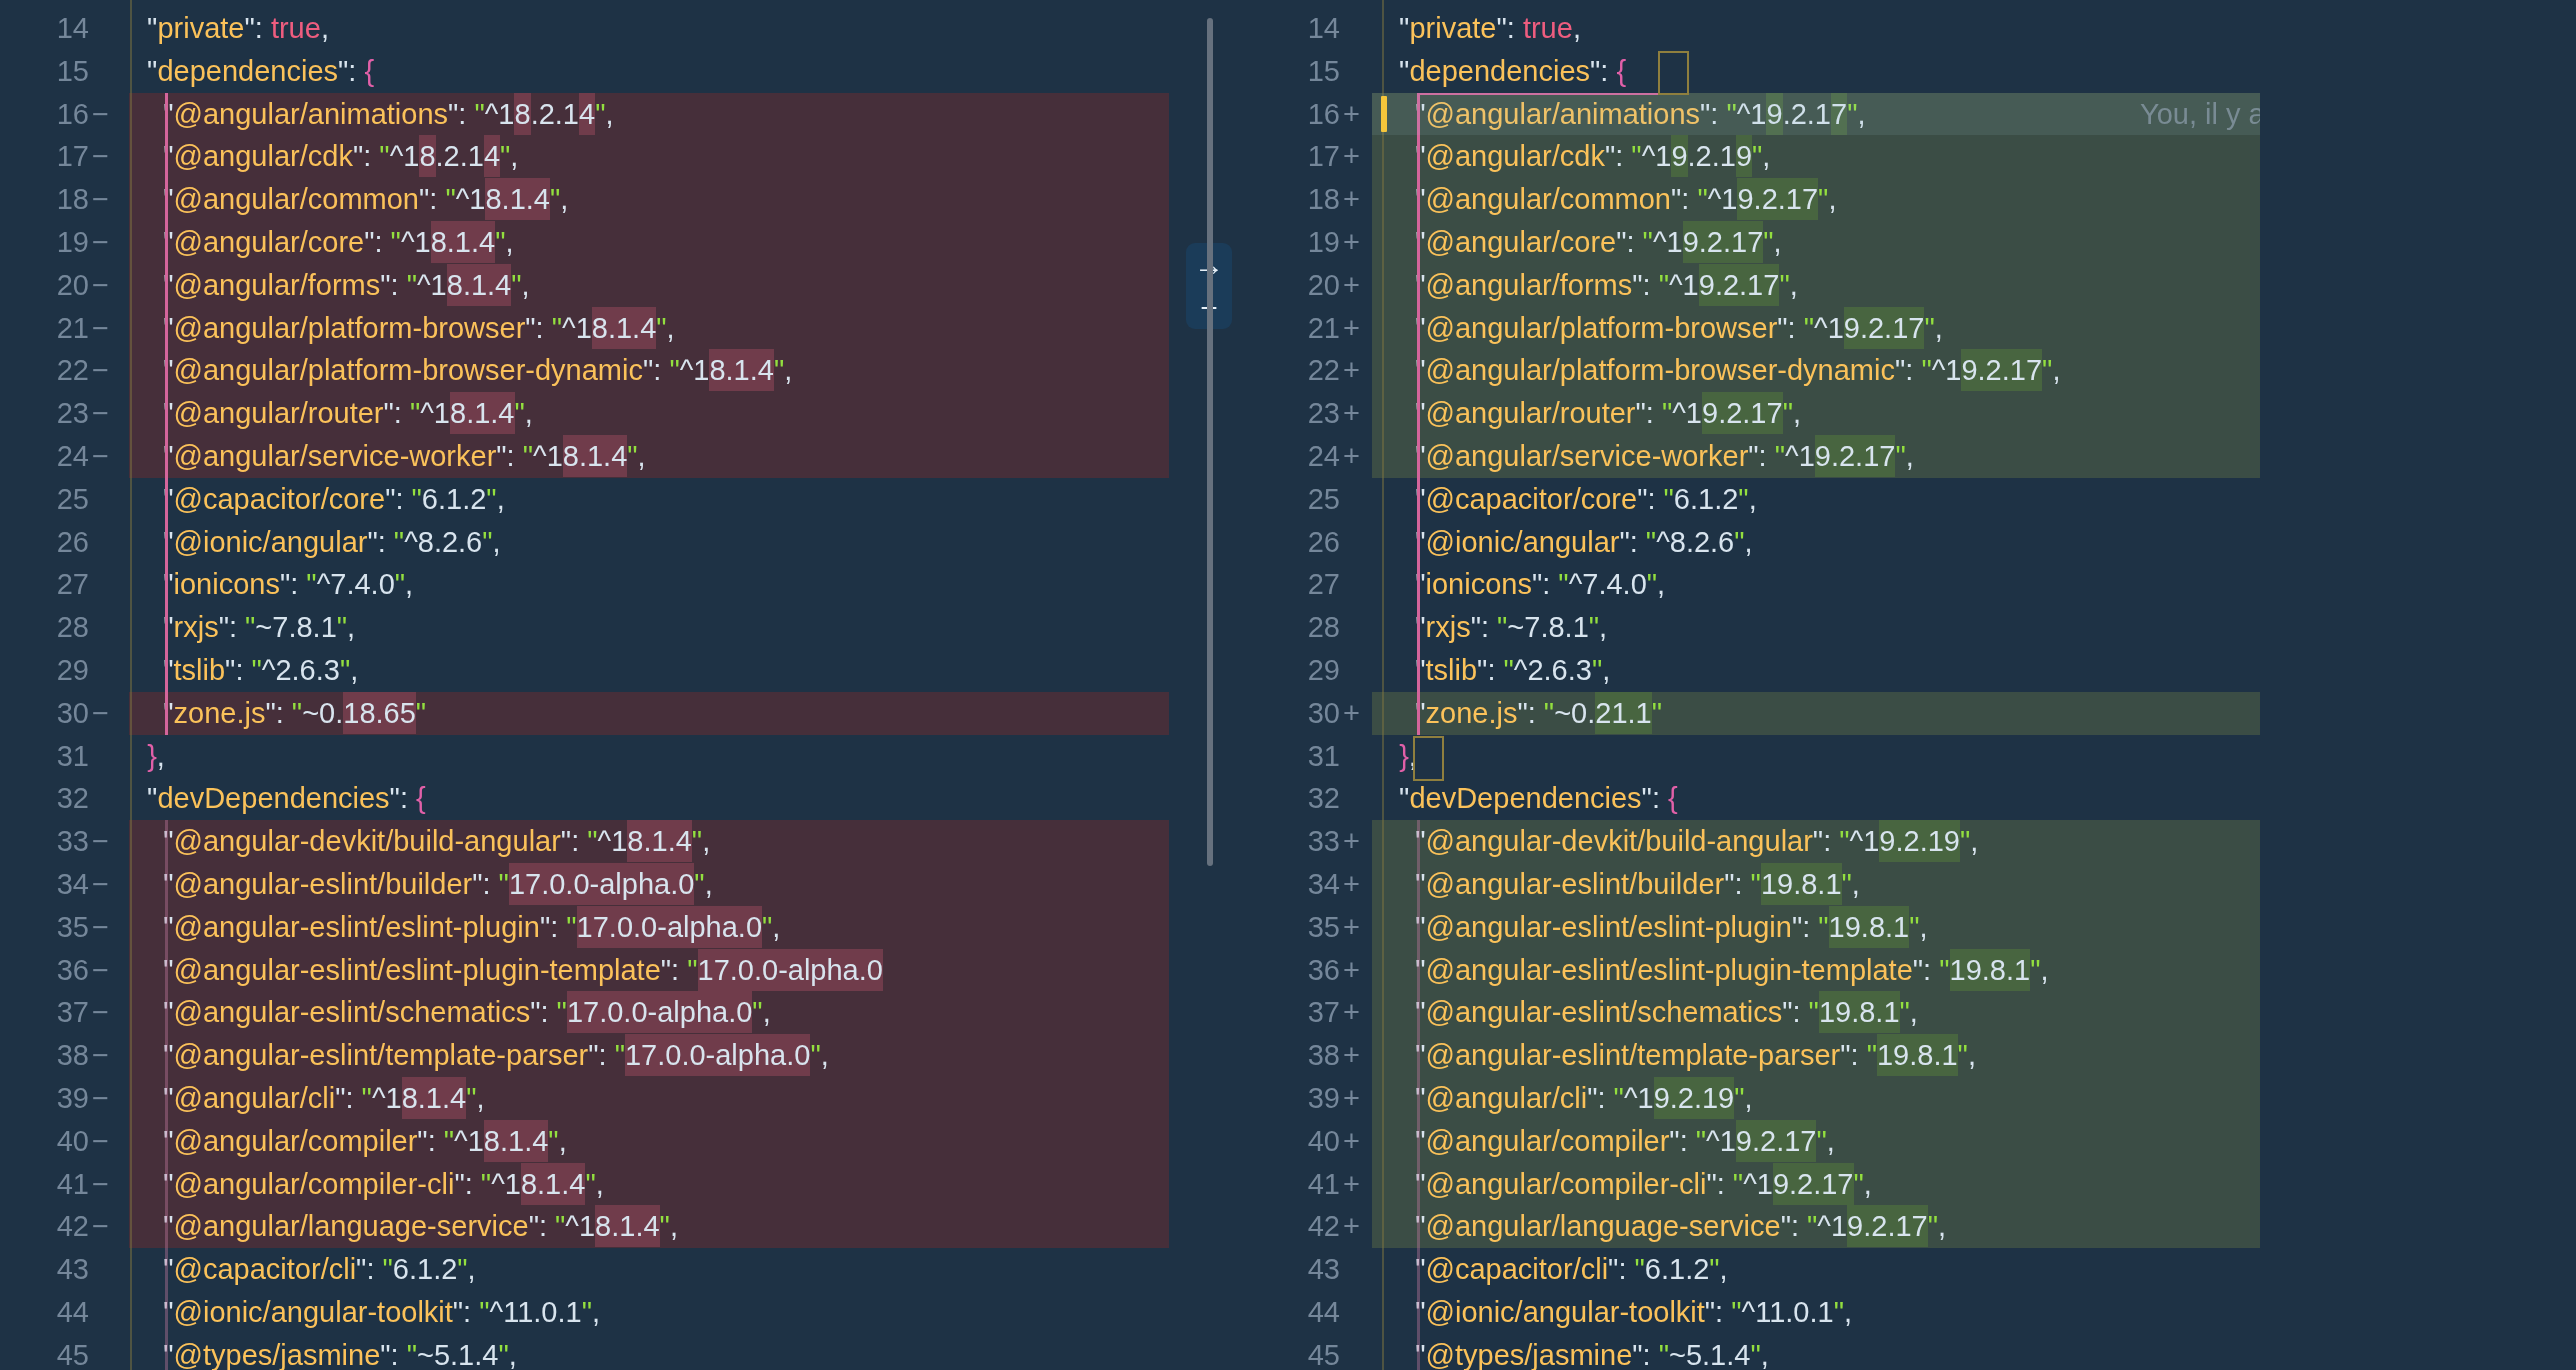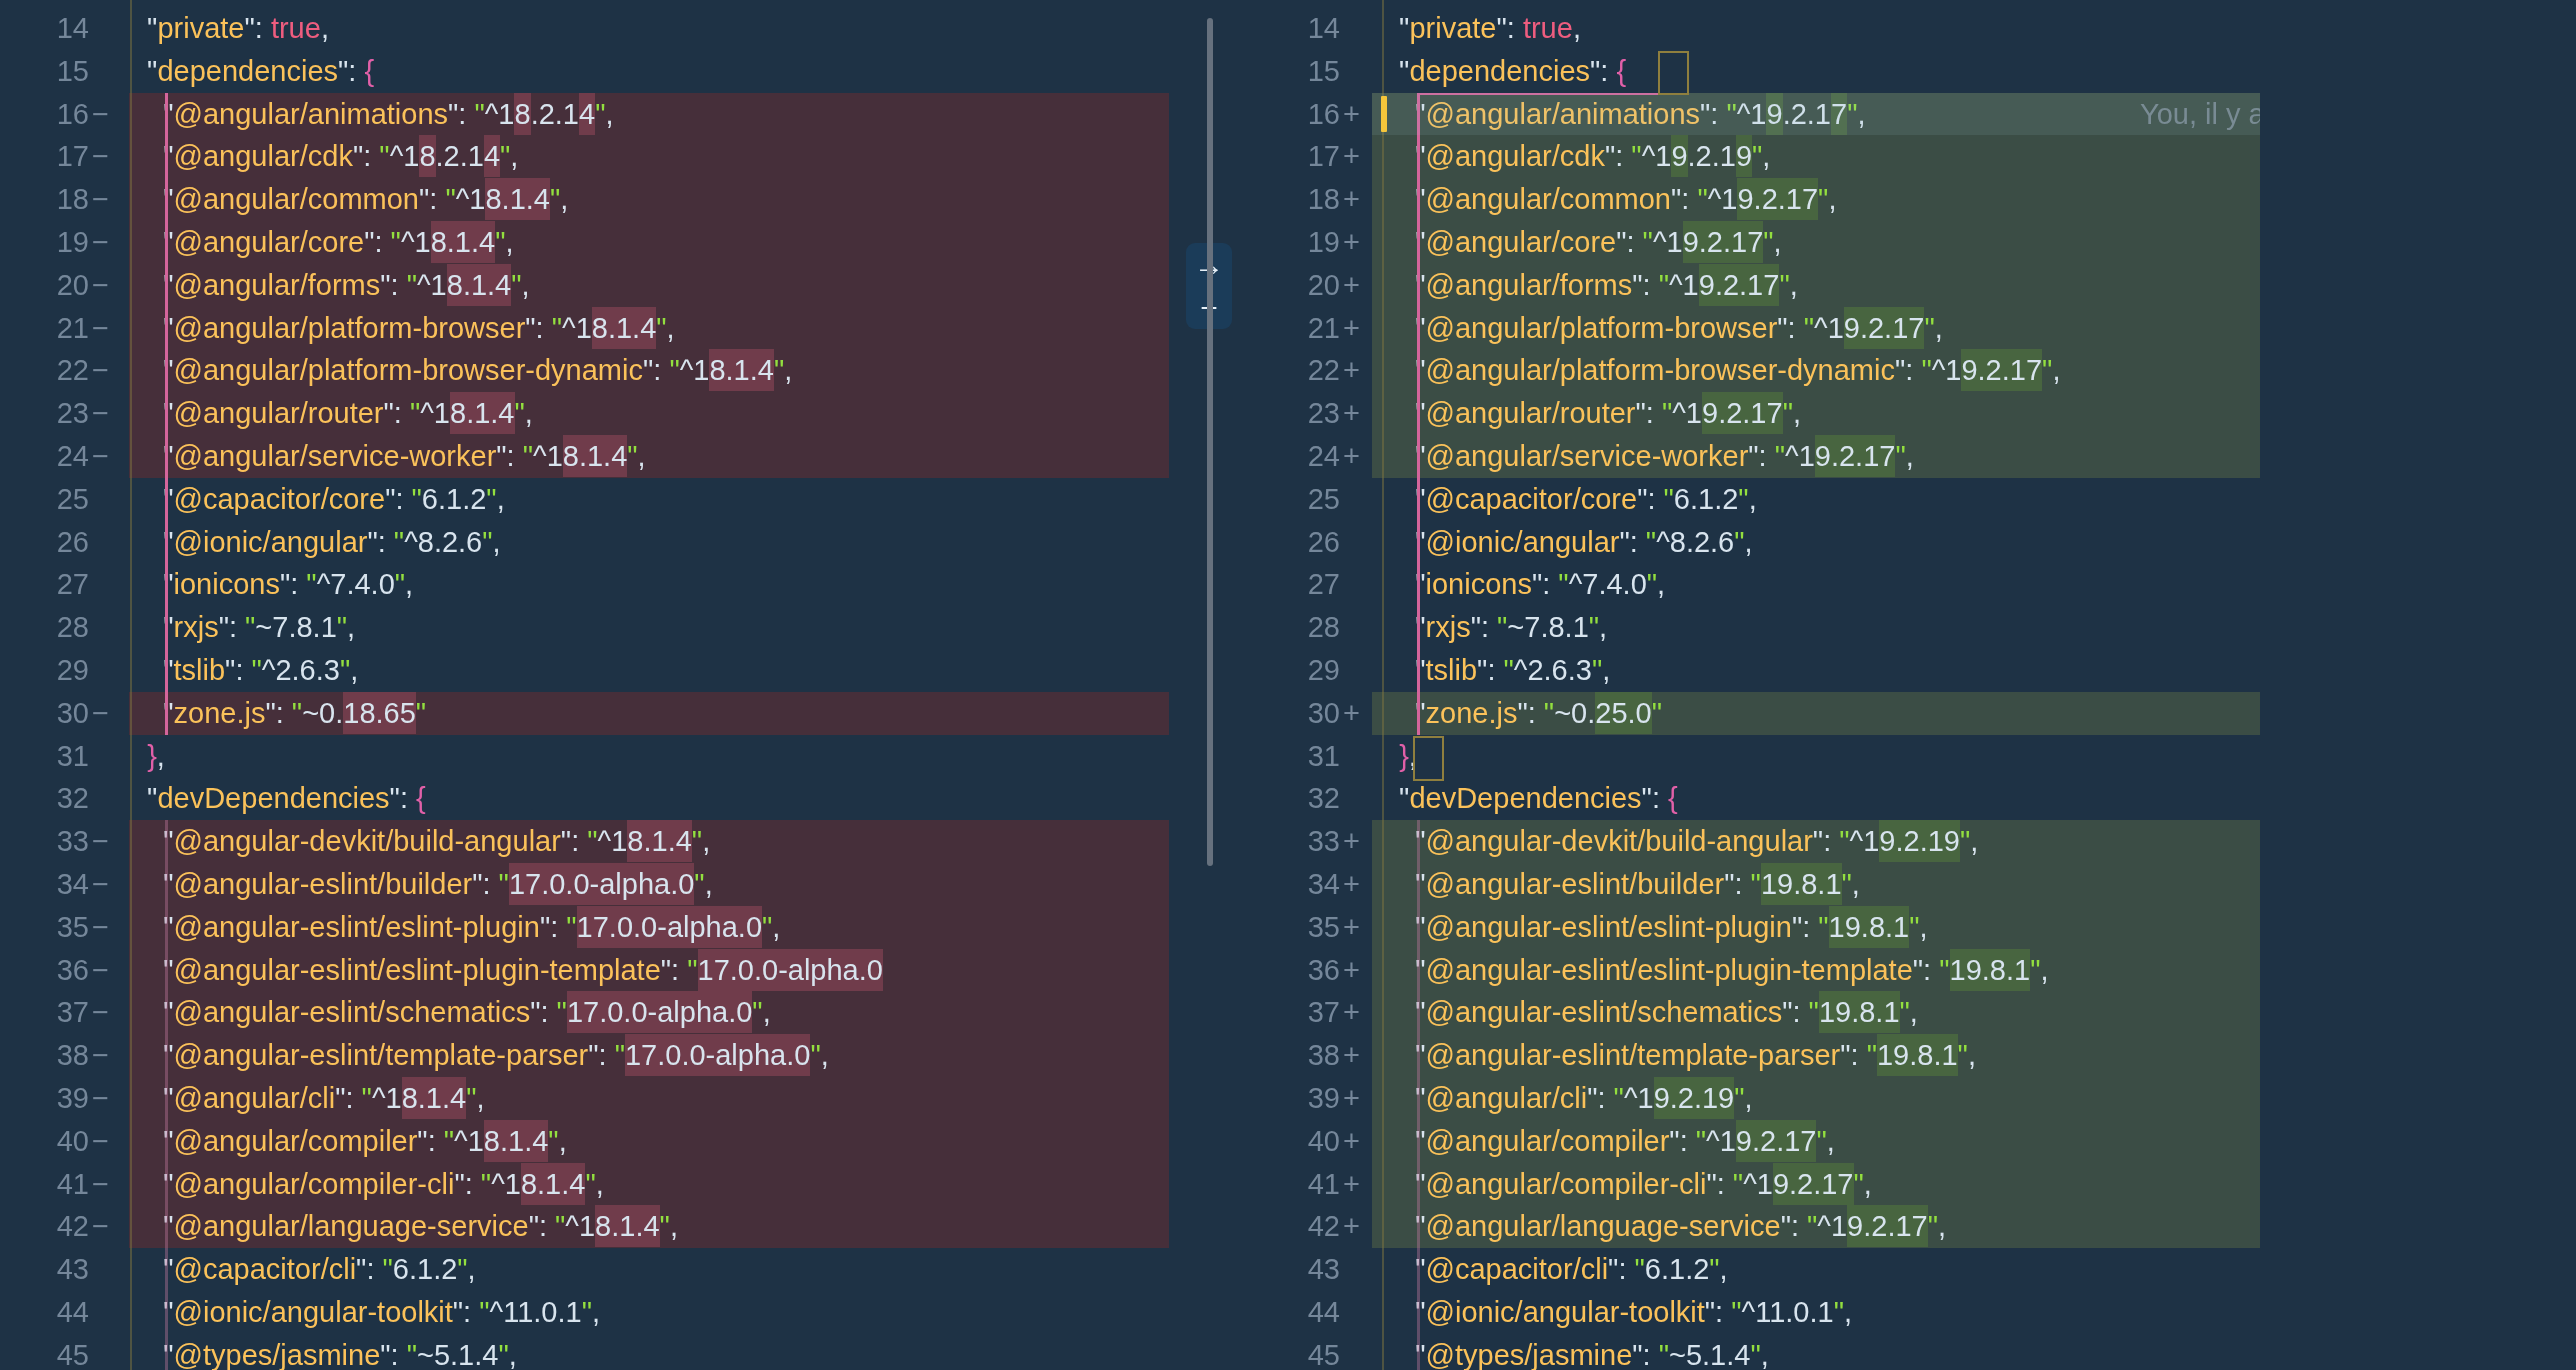--- a/index.html
+++ b/index.html
@@ -107,21 +107,21 @@
       <div class="row codeL" style="top: 606.2px; height: 42.8px; line-height: 42.8px;"><span class="c-w">    "</span><span class="c-k">rxjs</span><span class="c-w">": </span><span class="c-q">"</span><span class="c-w">~7.8.1</span><span class="c-q">"</span><span class="c-w">,</span></div>
       <div class="row gut gutR" style="top: 606.2px; height: 42.8px; line-height: 42.8px; left: 1232px; width: 138px;"><span class="num">28</span><span class="sign"></span></div>
       <div class="row codeR" style="top: 606.2px; height: 42.8px; line-height: 42.8px;"><span class="c-w">    "</span><span class="c-k">rxjs</span><span class="c-w">": </span><span class="c-q">"</span><span class="c-w">~7.8.1</span><span class="c-q">"</span><span class="c-w">,</span></div>
       <div class="row gut gutL" style="top: 649px; height: 42.8px; line-height: 42.8px; left: 0px; width: 125px;"><span class="num">29</span><span class="sign"></span></div>
       <div class="row codeL" style="top: 649px; height: 42.8px; line-height: 42.8px;"><span class="c-w">    "</span><span class="c-k">tslib</span><span class="c-w">": </span><span class="c-q">"</span><span class="c-w">^2.6.3</span><span class="c-q">"</span><span class="c-w">,</span></div>
       <div class="row gut gutR" style="top: 649px; height: 42.8px; line-height: 42.8px; left: 1232px; width: 138px;"><span class="num">29</span><span class="sign"></span></div>
       <div class="row codeR" style="top: 649px; height: 42.8px; line-height: 42.8px;"><span class="c-w">    "</span><span class="c-k">tslib</span><span class="c-w">": </span><span class="c-q">"</span><span class="c-w">^2.6.3</span><span class="c-q">"</span><span class="c-w">,</span></div>
       <div class="row gut gutL" style="top: 691.8px; height: 42.8px; line-height: 42.8px; left: 0px; width: 125px;"><span class="num">30</span><span class="sign">−</span></div>
       <div class="row codeL bg-del" style="top: 691.8px; height: 42.8px; line-height: 42.8px;"><span class="c-w">    "</span><span class="c-k">zone.js</span><span class="c-w">": </span><span class="c-q">"</span><span class="c-w">~0.</span><span class="c-w hl">18.65</span><span class="c-q">"</span></div>
       <div class="row gut gutR" style="top: 691.8px; height: 42.8px; line-height: 42.8px; left: 1232px; width: 138px;"><span class="num">30</span><span class="sign">+</span></div>
-      <div class="row codeR bg-add" style="top: 691.8px; height: 42.8px; line-height: 42.8px;"><span class="c-w">    "</span><span class="c-k">zone.js</span><span class="c-w">": </span><span class="c-q">"</span><span class="c-w">~0.</span><span class="c-w hl">25.0</span><span class="c-q">"</span></div>
+      <div class="row codeR bg-add" style="top: 691.8px; height: 42.8px; line-height: 42.8px;"><span class="c-w">    "</span><span class="c-k">zone.js</span><span class="c-w">": </span><span class="c-q">"</span><span class="c-w">~0.</span><span class="c-w hl">21.1</span><span class="c-q">"</span></div>
       <div class="row gut gutL" style="top: 734.6px; height: 42.8px; line-height: 42.8px; left: 0px; width: 125px;"><span class="num">31</span><span class="sign"></span></div>
       <div class="row codeL" style="top: 734.6px; height: 42.8px; line-height: 42.8px;"><span class="c-w">  </span><span class="c-b">}</span><span class="c-w">,</span></div>
       <div class="row gut gutR" style="top: 734.6px; height: 42.8px; line-height: 42.8px; left: 1232px; width: 138px;"><span class="num">31</span><span class="sign"></span></div>
       <div class="row codeR" style="top: 734.6px; height: 42.8px; line-height: 42.8px;"><span class="c-w">  </span><span class="c-b">}</span><span class="c-w">,</span></div>
       <div class="row gut gutL" style="top: 777.4px; height: 42.8px; line-height: 42.8px; left: 0px; width: 125px;"><span class="num">32</span><span class="sign"></span></div>
       <div class="row codeL" style="top: 777.4px; height: 42.8px; line-height: 42.8px;"><span class="c-w">  "</span><span class="c-k">devDependencies</span><span class="c-w">": </span><span class="c-b">{</span></div>
       <div class="row gut gutR" style="top: 777.4px; height: 42.8px; line-height: 42.8px; left: 1232px; width: 138px;"><span class="num">32</span><span class="sign"></span></div>
       <div class="row codeR" style="top: 777.4px; height: 42.8px; line-height: 42.8px;"><span class="c-w">  "</span><span class="c-k">devDependencies</span><span class="c-w">": </span><span class="c-b">{</span></div>
       <div class="row gut gutL" style="top: 820.2px; height: 42.8px; line-height: 42.8px; left: 0px; width: 125px;"><span class="num">33</span><span class="sign">−</span></div>
       <div class="row codeL bg-del" style="top: 820.2px; height: 42.8px; line-height: 42.8px;"><span class="c-w">    "</span><span class="c-k">@angular-devkit/build-angular</span><span class="c-w">": </span><span class="c-q">"</span><span class="c-w">^1</span><span class="c-w hl">8.1.4</span><span class="c-q">"</span><span class="c-w">,</span></div>

